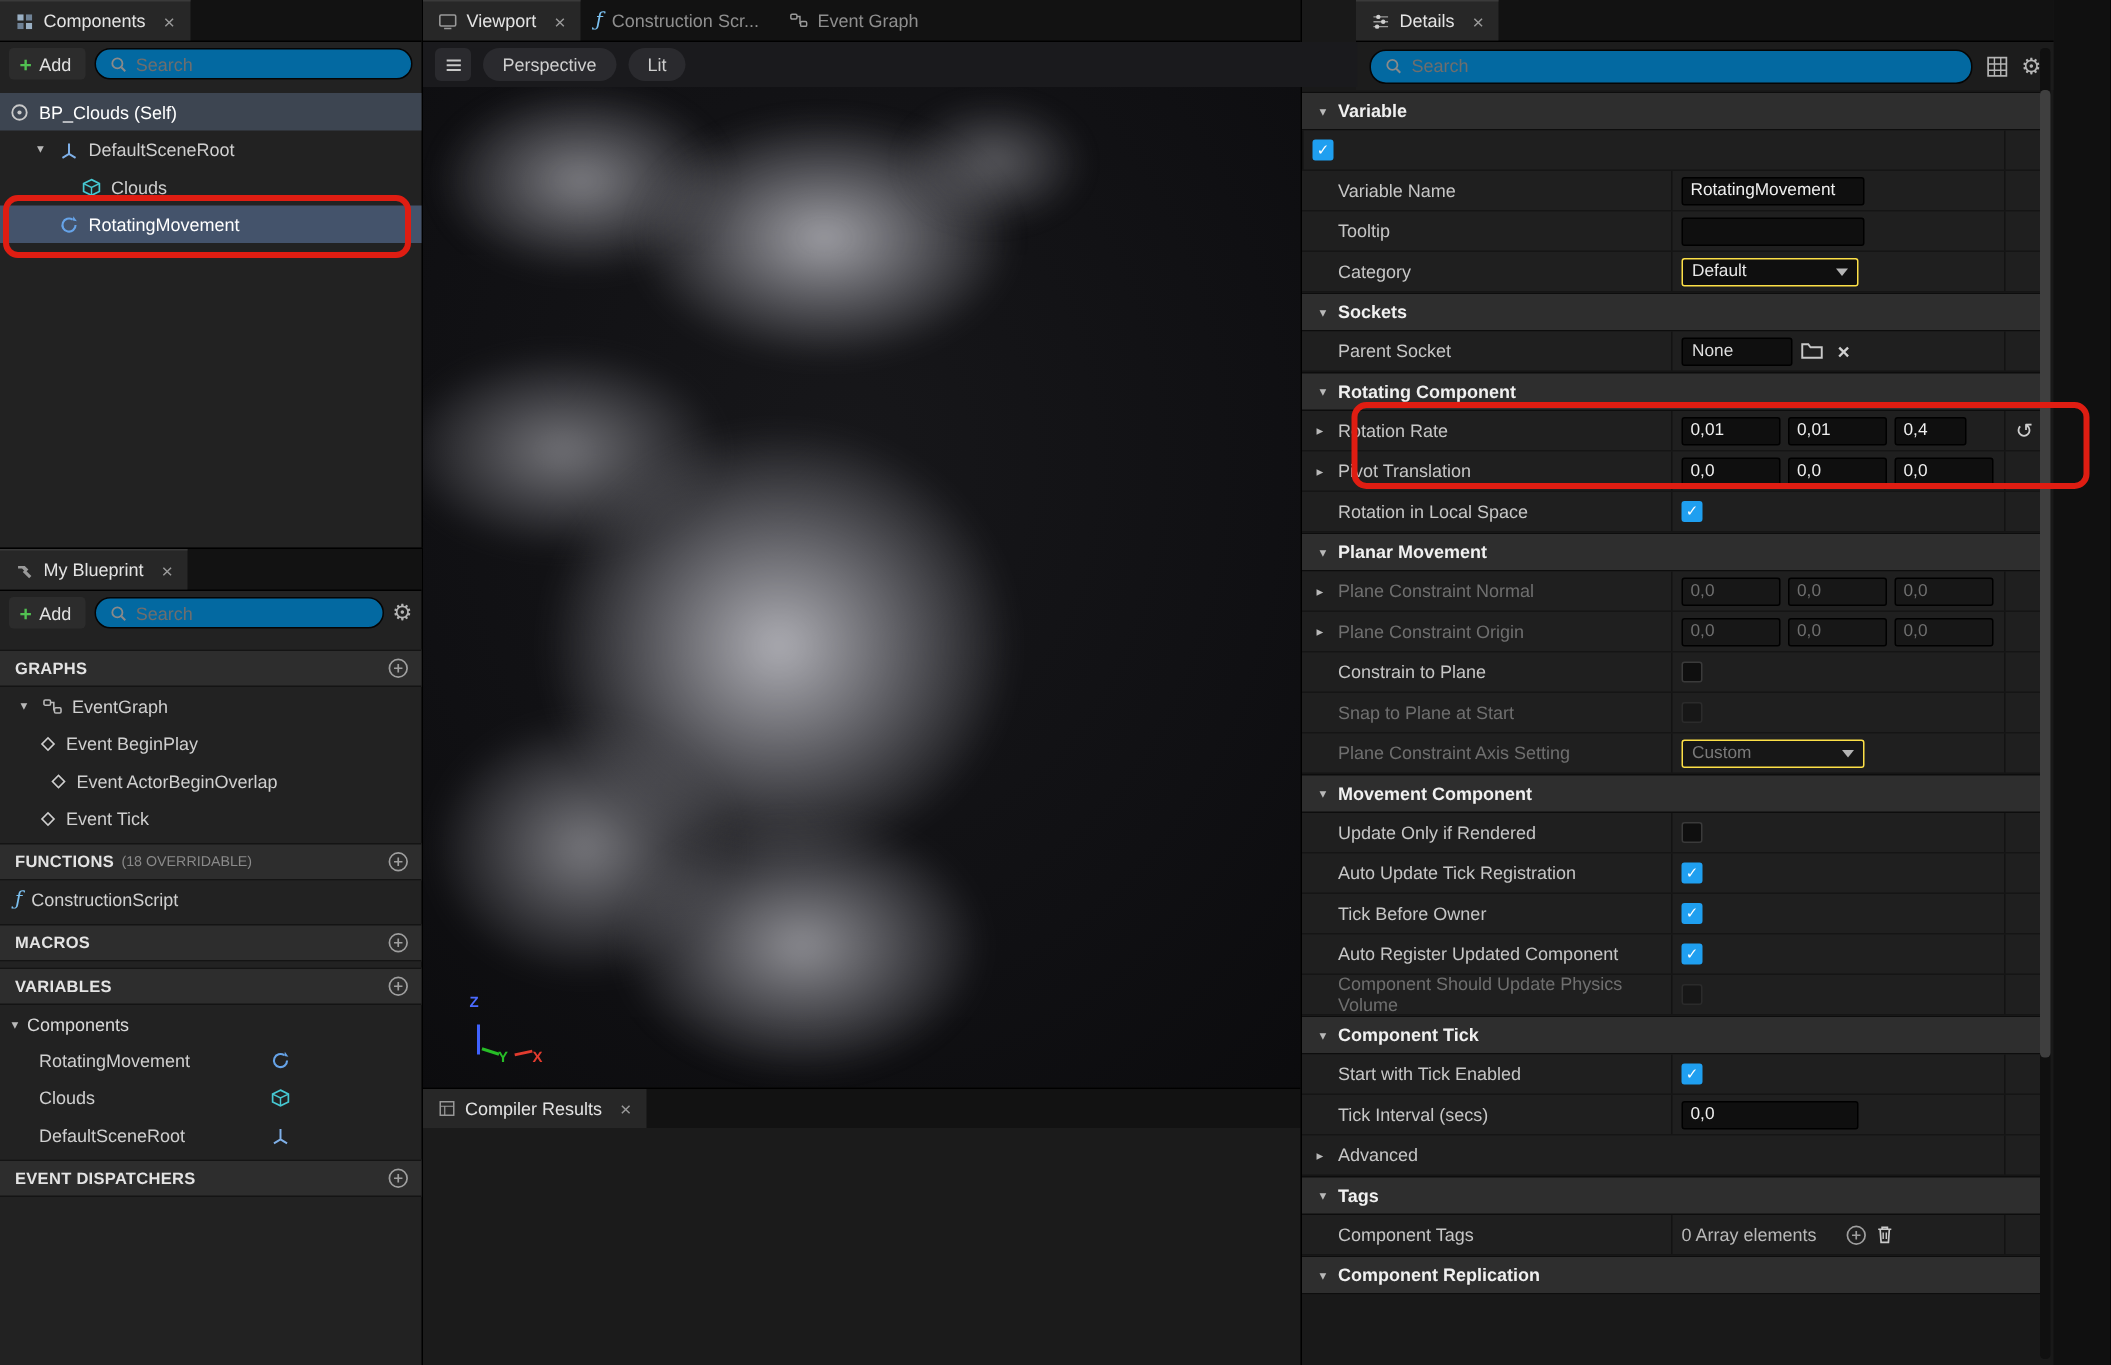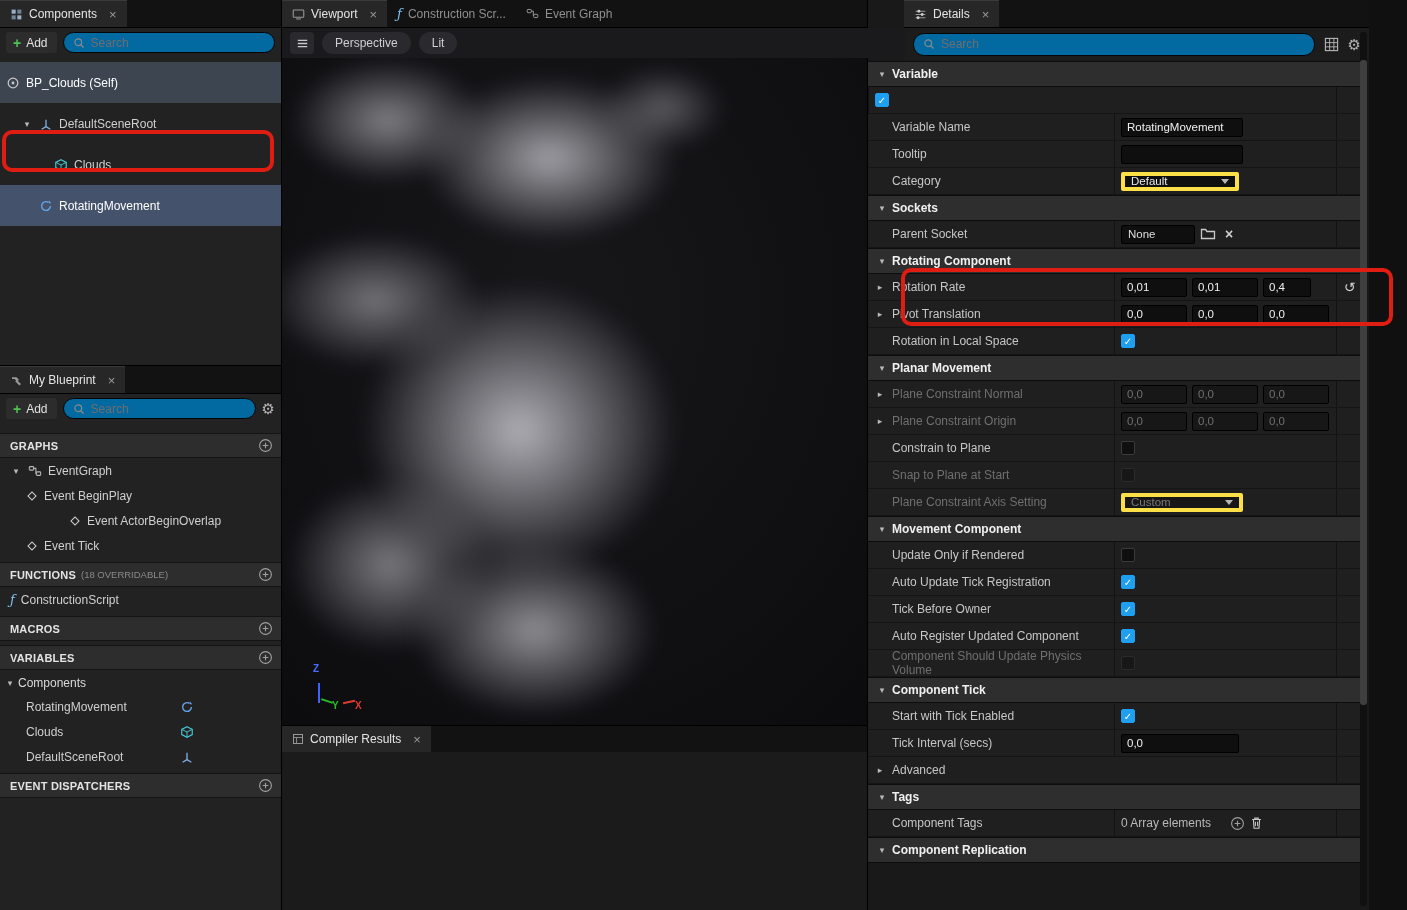--- a/index.html
+++ b/index.html
@@ -20,21 +20,21 @@
   .add-btn { display:flex; align-items:center; gap:5px; background:#2c2c2c; border-radius:3px; height:21px; padding:0 9px 0 7px; color:#e0e0e0; }
   .add-plus { color:#51c151; font-weight:bold; font-size:14px; line-height:1; }
   .search-pill { flex:1; display:flex; align-items:center; gap:6px; background:#0369a1; border:1px solid #050505; border-radius:11px; height:21px; padding:0 9px; }
   .search-pill input { flex:1; background:transparent; border:none; outline:none; color:#bdbdbd; font-size:12px; font-family:inherit; }
   .search-pill input::placeholder { color:#6e6e6e; }
 
   
   #components-panel { position:absolute; left:0; top:0; width:282px; height:365px; background:#222222; border-right:1px solid #000; }
   #myblueprint-panel { position:absolute; left:0; top:365px; width:282px; height:545px; background:#222222; border-right:1px solid #000; border-top:1px solid #000; }
   .ctree { padding-top:5px; }
-  .ctree-row { height:41px; display:flex; align-items:center; gap:6px; color:#cfcfcf; }
+  .ctree-row { height:25px; display:flex; align-items:center; gap:6px; color:#cfcfcf; }
   .ctree-row .lab { white-space:nowrap; }
   .ctree-row.root-highlight { background:#3d4551; color:#fff; }
   .ctree-row.selected { background:#44536b; color:#fff; }
 
   .mb-list { padding-top:6px; }
   .mb-header { height:25px; margin-top:4px; background:#2d2d2d; display:flex; align-items:center; padding:0 8px 0 10px; border-top:1px solid #141414; border-bottom:1px solid #141414; }
   .mb-header .h-label { font-weight:bold; font-size:11px; color:#e3e3e3; letter-spacing:.2px; }
   .mb-header .h-suffix { font-size:9.5px; color:#8a8a8a; margin-left:5px; }
   .mb-header .spacer, .d-spacer { flex:1; }
   .mb-item { height:25px; display:flex; align-items:center; gap:6px; color:#cfcfcf; position:relative; }
@@ -79,21 +79,21 @@
   .d-label .tri { position:absolute; left:6px; }
   .d-value { flex:1; display:flex; align-items:center; gap:5px; padding-left:6px; border-left:1px solid #131313; }
   .d-value.noborder { border-left:none; }
   .d-reset { width:26px; display:flex; align-items:center; justify-content:center; border-left:1px solid #131313; }
   .d-row.disabled .d-label, .d-row.disabled .d-value { color:#6f6f6f; }
   .tbox { height:19px; background:#0f0f0f; border:1px solid #000; border-radius:2px; color:#efefef; font-size:11.5px; font-family:inherit; padding:0 5px; outline:none; }
   .d-row.disabled .tbox { color:#6f6f6f; background:#171717; }
   .checkbox { width:14px; height:14px; border-radius:2px; background:#0f0f0f; border:1px solid #3a3a3a; display:flex; align-items:center; justify-content:center; font-size:10px; color:#fff; }
   .checkbox.checked { background:#1f9ff0; border-color:#1f9ff0; }
   .checkbox.dis { opacity:.45; }
-  .dropdown { height:19px; background:#0f0f0f; border:4px solid #fde047; border-radius:2px; display:flex; align-items:center; justify-content:space-between; padding:0 6px; color:#e8e8e8; font-size:11.5px; }
+  .dropdown { height:19px; background:#0f0f0f; border:1px solid #fde047; border-radius:2px; display:flex; align-items:center; justify-content:space-between; padding:0 6px; color:#e8e8e8; font-size:11.5px; }
   .dropdown.dis { color:#7a7a7a; background:#171717; }
   .chev { width:0; height:0; border-left:4px solid transparent; border-right:4px solid transparent; border-top:5px solid #b5b5b5; margin-left:8px; }
   .sockbox { width:74px; height:19px; background:#0f0f0f; border:1px solid #000; border-radius:2px; display:flex; align-items:center; padding:0 6px; color:#dedede; font-size:11.5px; }
   .xbtn { color:#d0d0d0; font-size:14px; font-weight:bold; margin-left:4px; }
   .revert { color:#cfcfcf; font-size:14px; line-height:1; }
   .arrtext { color:#b8b8b8; margin-right:14px; }
   #details-scroll { position:absolute; right:2px; top:32px; width:7px; height:874px; background:#101010; border-radius:3px; }
   #details-thumb { position:absolute; left:0; top:28px; width:7px; height:645px; background:#3f3f3f; border-radius:3px; }
 
   
@@ -230,21 +230,21 @@
           <span class="lab">EventGraph</span>
         </div>
         <div class="mb-item" style="padding-left: 26px;">
           <span class="icon">
             <svg width="12" height="12" viewBox="0 0 16 16">
               <rect x="4.2" y="4.2" width="7.6" height="7.6" transform="rotate(45 8 8)" fill="none" stroke="#cfcfcf" stroke-width="1.4"></rect>
             </svg>
           </span>
           <span class="lab">Event BeginPlay</span>
         </div>
-        <div class="mb-item" style="padding-left: 33px; margin-left: 36px;">
+        <div class="mb-item" style="padding-left: 33px;">
           <span class="icon">
             <svg width="12" height="12" viewBox="0 0 16 16">
               <rect x="4.2" y="4.2" width="7.6" height="7.6" transform="rotate(45 8 8)" fill="none" stroke="#cfcfcf" stroke-width="1.4"></rect>
             </svg>
           </span>
           <span class="lab">Event ActorBeginOverlap</span>
         </div>
         <div class="mb-item" style="padding-left: 26px;">
           <span class="icon">
             <svg width="12" height="12" viewBox="0 0 16 16">

